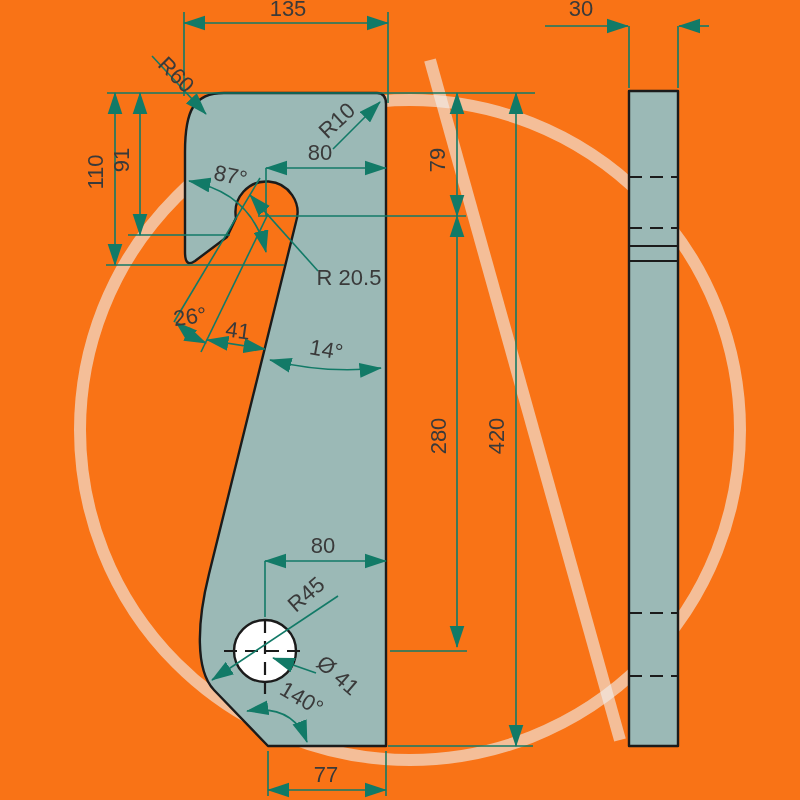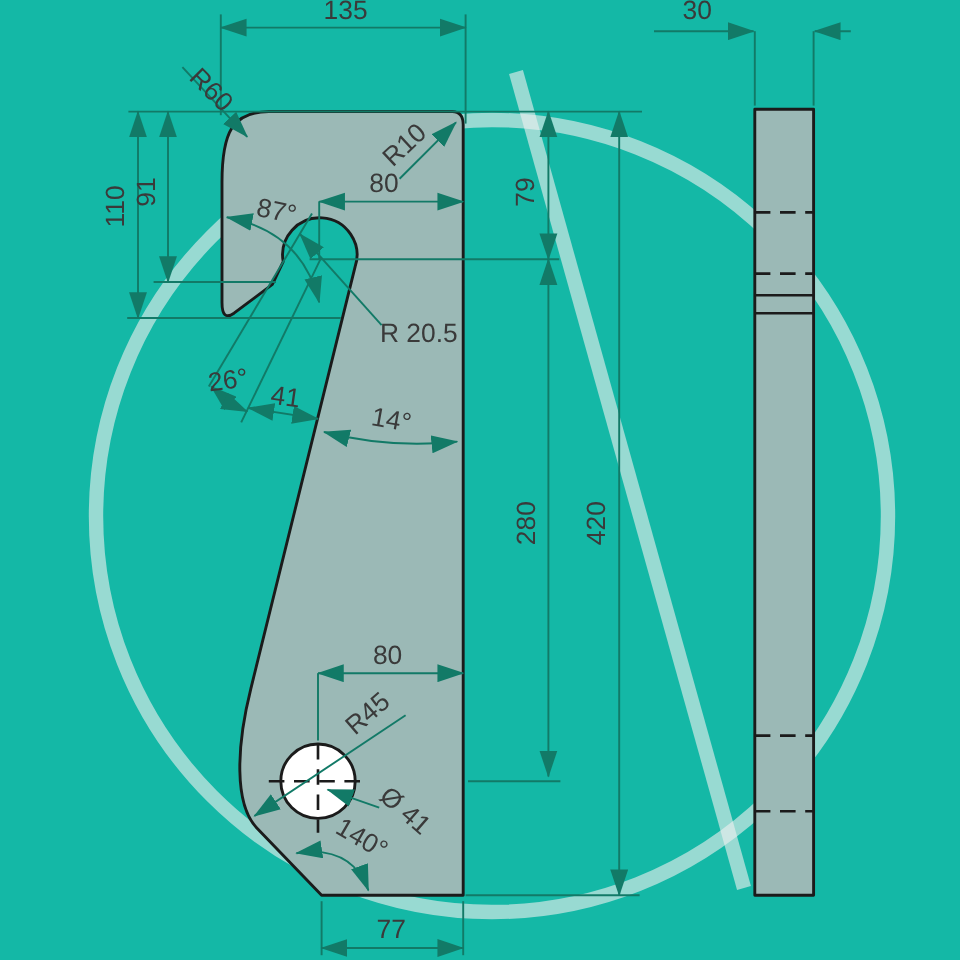--- a/index.html
+++ b/index.html
@@ -1,16 +1,16 @@
 <!DOCTYPE html>
 <html><head>
 <meta charset="utf-8">
 <style>
   html,body{margin:0;padding:0;background:#ffffff;}
-  .stage{width:800px;height:800px;position:relative;background:#14b8a6;overflow:hidden;}
+  .stage{width:800px;height:800px;position:relative;background:#f97316;overflow:hidden;}
   svg{display:block;}
   .part{fill:#9BB9B6;stroke:#1b1b1b;stroke-width:2.4;stroke-linejoin:round;}
   .solidline{stroke:#1b1b1b;stroke-width:2.2;fill:none;}
   .hiddenline{stroke:#1b1b1b;stroke-width:2.2;fill:none;stroke-dasharray:13 8;}
   .dim{stroke:#127A67;stroke-width:1.6;fill:none;}
   .lbl{fill:#3a3a3a;font-family:"Liberation Sans",sans-serif;font-size:22px;text-anchor:middle;}
   .wm{stroke:#f0f0f0;stroke-width:12;fill:none;opacity:.6;}
 </style>
 </head>
 <body>

